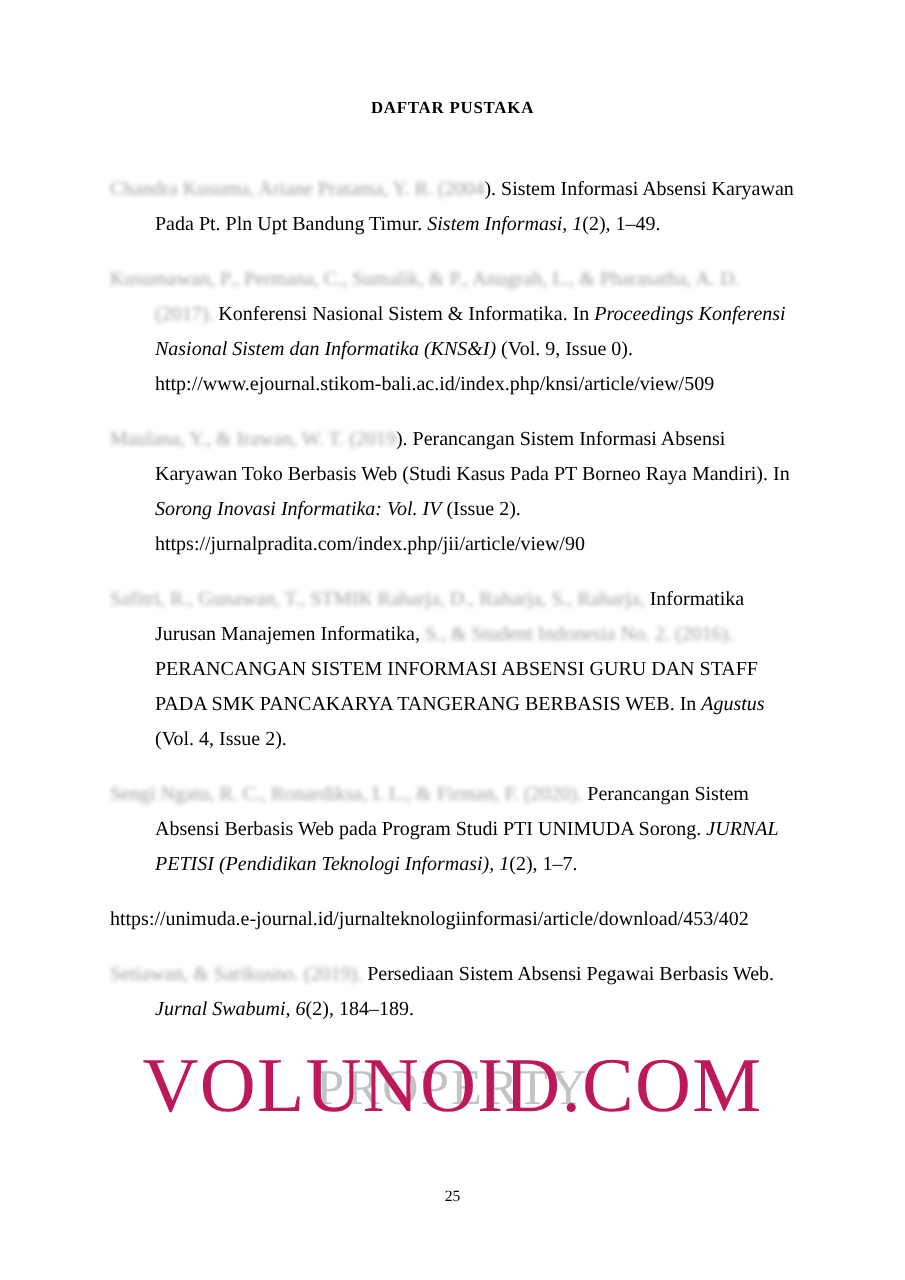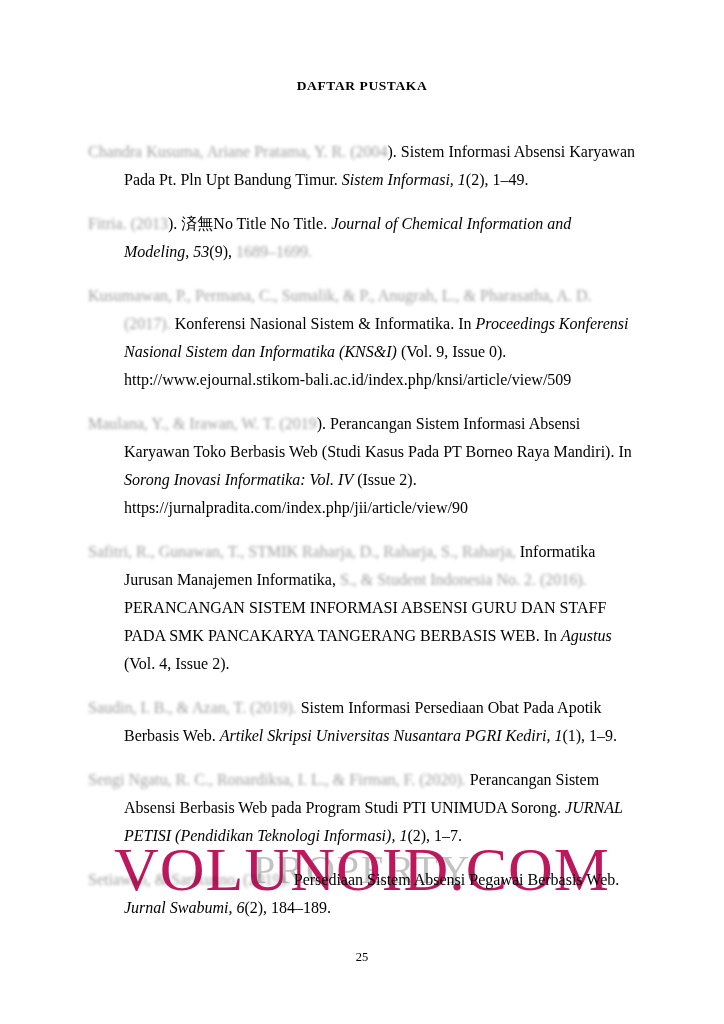--- a/index.html
+++ b/index.html
@@ -89,26 +89,25 @@
 </style>
 </head>
 <body>
 
 <div class="page">
 
   <h1 class="doc-title">DAFTAR PUSTAKA</h1>
 
   <div class="ref-list">
       <p class="ref"><span class="blur">Chandra Kusuma, Ariane Pratama, Y. R. (2004</span><span>). Sistem Informasi Absensi Karyawan Pada Pt. Pln Upt Bandung Timur. </span><span class="it">Sistem Informasi, 1</span><span>(2), 1–49.</span></p>
-      <p class="ref"><span class="blur">Fitria. (2013</span><span>). 済無No Title No Title. </span><span class="it">Journal of Chemical Information and Modeling, 53</span><span>(9), </span><span class="blur">1689–1699.</span></p>
       <p class="ref"><span class="blur">Kusumawan, P., Permana, C., Sumalik, &amp; P., Anugrah, L., &amp; Pharasatha, A. D. (2017).</span><span> Konferensi Nasional Sistem &amp; Informatika. In </span><span class="it">Proceedings Konferensi Nasional Sistem dan Informatika (KNS&amp;I)</span><span> (Vol. 9, Issue 0). http://www.ejournal.stikom-bali.ac.id/index.php/knsi/article/view/509</span></p>
       <p class="ref"><span class="blur">Maulana, Y., &amp; Irawan, W. T. (2019</span><span>). Perancangan Sistem Informasi Absensi Karyawan Toko Berbasis Web (Studi Kasus Pada PT Borneo Raya Mandiri). In </span><span class="it">Sorong Inovasi Informatika: Vol. IV</span><span> (Issue 2). https://jurnalpradita.com/index.php/jii/article/view/90</span></p>
       <p class="ref"><span class="blur">Safitri, R., Gunawan, T., STMIK Raharja, D., Raharja, S., Raharja,</span><span> Informatika Jurusan Manajemen Informatika, </span><span class="blur">S., &amp; Student Indonesia No. 2. (2016).</span><span> PERANCANGAN SISTEM INFORMASI ABSENSI GURU DAN STAFF PADA SMK PANCAKARYA TANGERANG BERBASIS WEB. In </span><span class="it">Agustus</span><span> (Vol. 4, Issue 2).</span></p>
-      <p class="ref"><span class="blur">Saudin, I. B., &amp; Azan, T. (2019).</span><span> Sistem Informasi Persediaan Obat Pada Apotik Berbasis Web. </span><span class="it">Artikel Skripsi Universitas Nusantara PGRI Kediri, 1</span><span>(1), 1–9.</span></p>
       <p class="ref"><span class="blur">Sengi Ngatu, R. C., Ronardiksa, I. L., &amp; Firman, F. (2020).</span><span> Perancangan Sistem Absensi Berbasis Web pada Program Studi PTI UNIMUDA Sorong. </span><span class="it">JURNAL PETISI (Pendidikan Teknologi Informasi), 1</span><span>(2), 1–7.</span></p>
+      <p class="ref no-indent"><span>https://unimuda.e-journal.id/jurnalteknologiinformasi/article/download/453/402</span></p>
       <p class="ref"><span class="blur">Setiawan, &amp; Sarikusno. (2019).</span><span> Persediaan Sistem Absensi Pegawai Berbasis Web. </span><span class="it">Jurnal Swabumi, 6</span><span>(2), 184–189.</span></p>
     </div>
 
   <div class="watermark watermark-top">PROPERTY</div>
   <div class="watermark watermark-main">VOLUNOID.COM</div>
 
   <div class="page-number">25</div>
 </div>
 
 </body></html>

